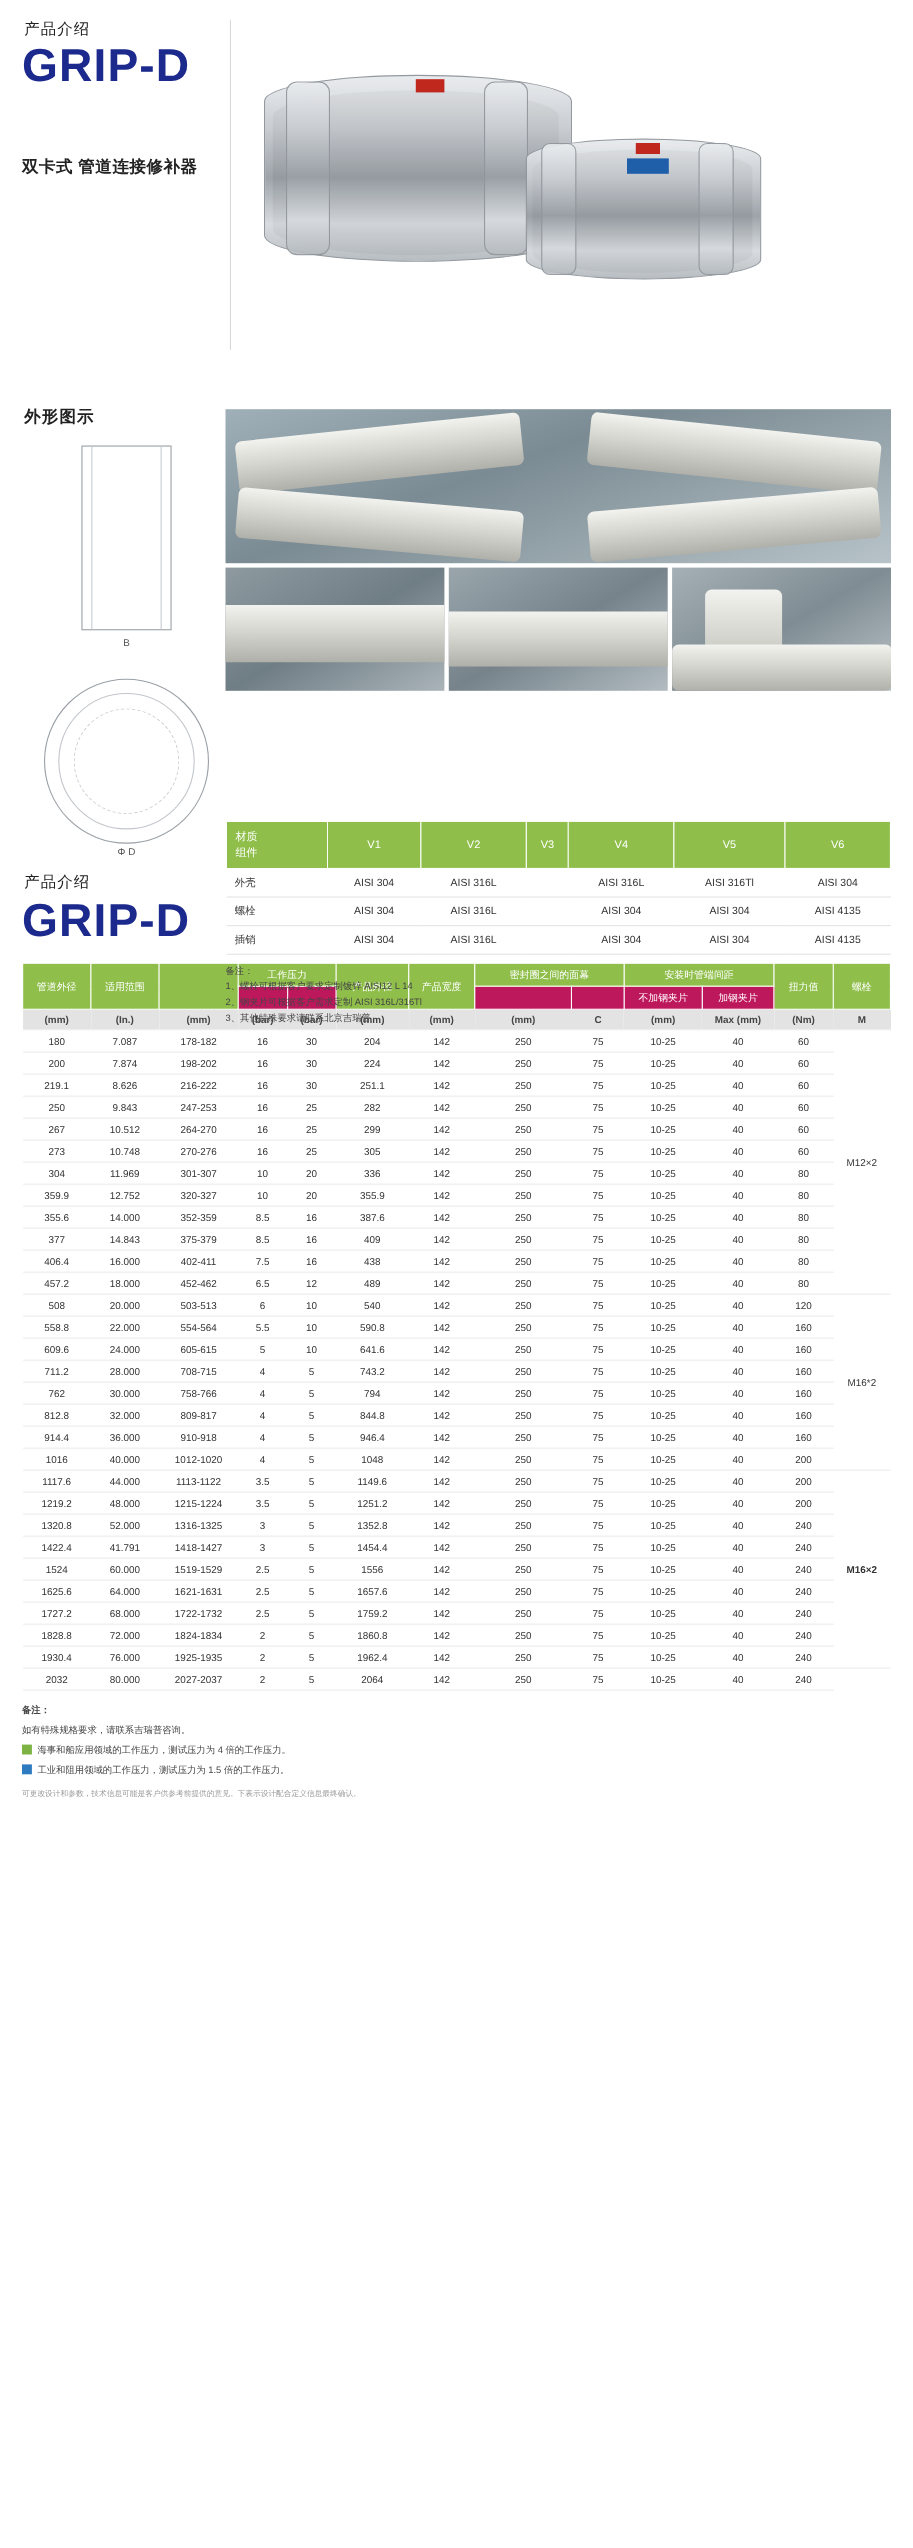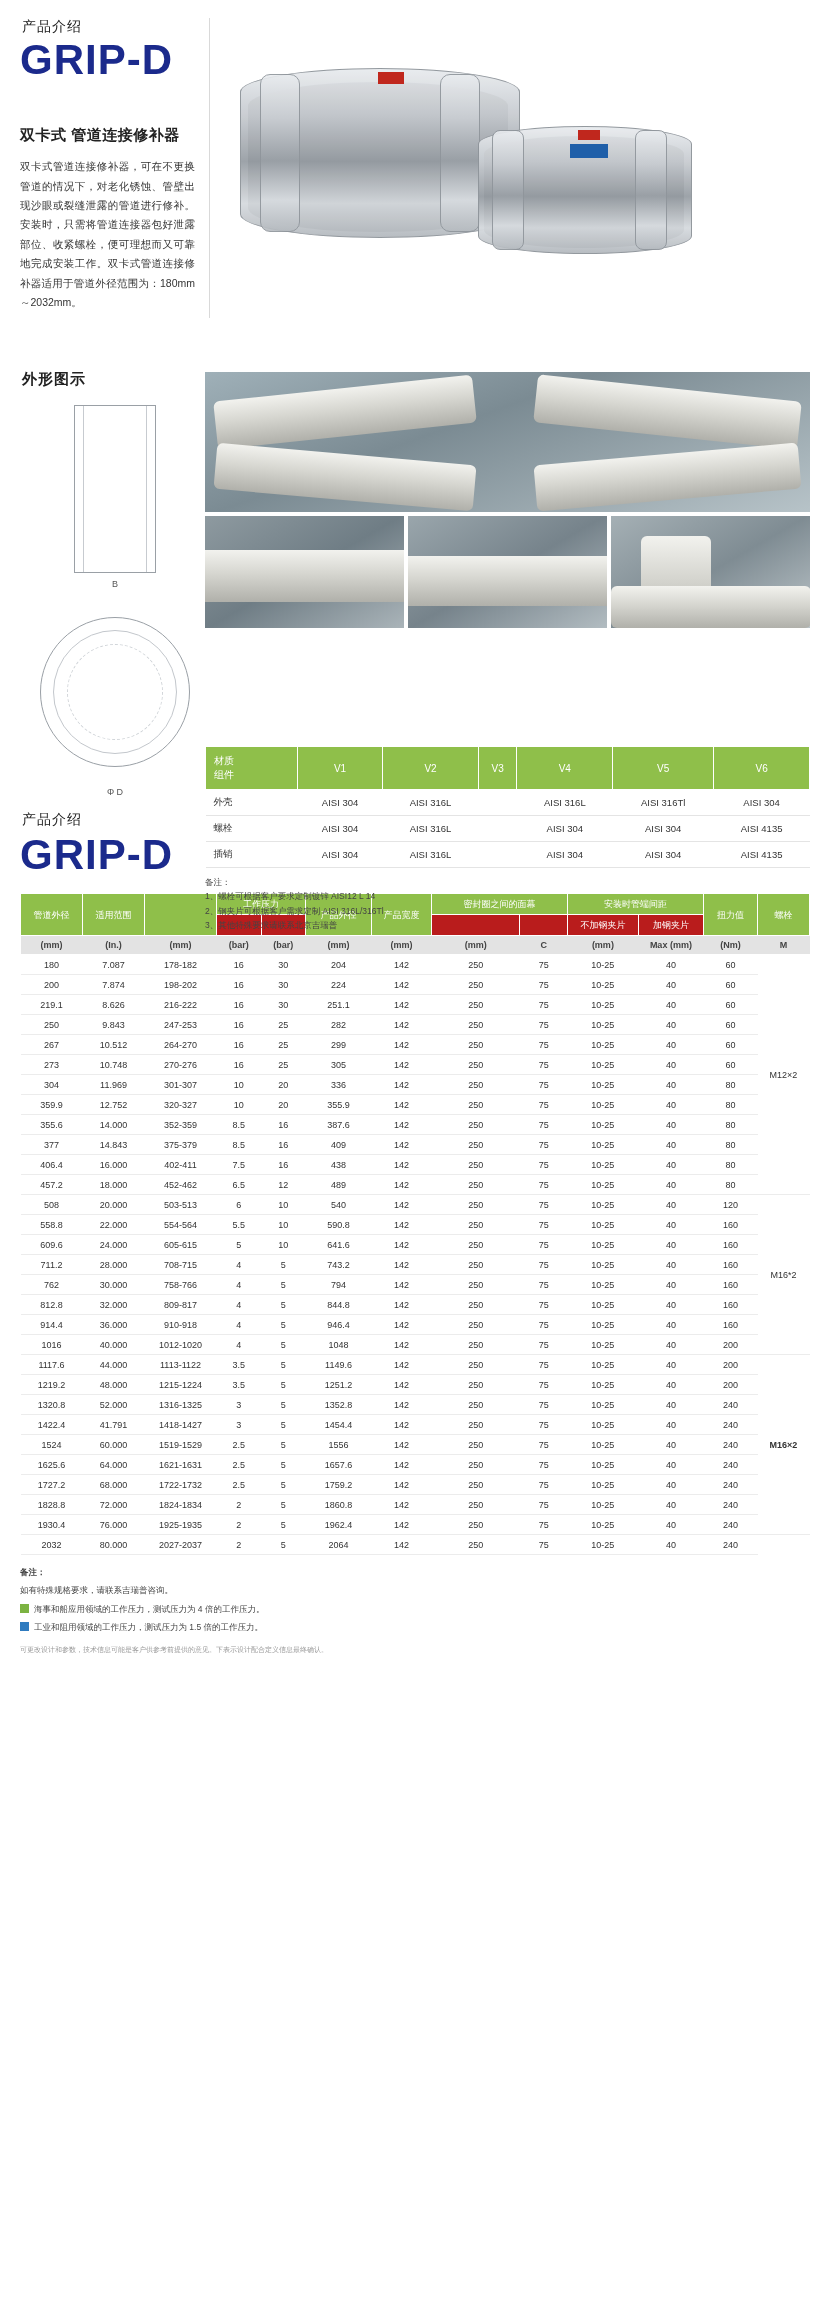--- a/index.html
+++ b/index.html
@@ -13,21 +13,21 @@
   }
   .page { width: 830px; position: relative; padding: 0; }
 
   
   .sec1 { position: relative; padding: 18px 20px 0 20px; height: 350px; }
   .kicker { font-size: 14px; color: #222; letter-spacing: 1px; margin: 0 0 2px 2px; }
   .brand {
     font-size: 42px; font-weight: bold; color: #1b2a8c; letter-spacing: 1px;
     font-family: "Liberation Sans", sans-serif; line-height: 1.05; margin-left: 0;
   }
-  .subtitle-wrap { margin-top: 44px; }
+  .subtitle-wrap { margin-top: 60px; }
   .subtitle { font-size: 15px; font-weight: bold; color: #222; letter-spacing: 0.5px; }
   .desc { margin-top: 12px; font-size: 10.5px; line-height: 1.85; color: #333; width: 175px; text-align: justify; }
   .sec1-left { width: 190px; border-right: 1px solid #d9d9d9; min-height: 300px; padding-right: 12px; }
   .hero { position: absolute; left: 210px; top: 60px; width: 600px; height: 260px; }
 
   
   .clamp { position:absolute; }
   .clamp .band {
     position:absolute; border-radius: 50% / 14%;
     background: linear-gradient(180deg,#e9ecef 0%,#c8ccd1 28%,#9aa0a6 55%,#d7dbdf 80%,#b6bbc0 100%);
@@ -46,21 +46,21 @@
 
   .drawings { position: relative; width: 190px; }
   .dwg-box { width: 130px; height: 200px; margin: 6px auto 0 auto; position: relative; }
   .dwg-rect { position:absolute; left:24px; top:6px; width:82px; height:168px; border:1px solid #9aa0a6; }
   .dwg-rect:before { content:""; position:absolute; left:8px; top:0; width:1px; height:100%; background:#c7cbd0; }
   .dwg-rect:after { content:""; position:absolute; right:8px; top:0; width:1px; height:100%; background:#c7cbd0; }
   .dwg-cap { position:absolute; left:0; width:130px; text-align:center; bottom:10px; font-size:9px; color:#555; }
   .dwg-circle { width:150px; height:150px; margin: 18px auto 0 auto; border-radius:50%; border:1px solid #9aa0a6; position:relative; }
   .dwg-circle:before { content:""; position:absolute; left:12px; top:12px; right:12px; bottom:12px; border-radius:50%; border:1px solid #c3c7cc; }
   .dwg-circle:after { content:""; position:absolute; left:26px; top:26px; right:26px; bottom:26px; border-radius:50%; border:1px dashed #d0d4d8; }
-  .dwg-circ-cap { text-align:center; font-size:9px; color:#555; margin-top:20px; }
+  .dwg-circ-cap { text-align:center; font-size:9px; color:#555; margin-top:2px; }
 
   .photos { position:absolute; left:205px; top:22px; width:605px; }
   .photo { background:#b9c0c4; position:relative; overflow:hidden; }
   .photo.top { width:605px; height:140px; background: linear-gradient(160deg,#9fb0b8 0%,#7b8b93 40%,#b7c3c8 100%); }
   .photo-row { display:flex; gap:4px; margin-top:4px; }
   .photo.b1 { width:199px; height:112px; background: linear-gradient(150deg,#8e9aa0 0%,#6f7d85 50%,#aab4b9 100%); }
   .photo.b2 { width:199px; height:112px; background: linear-gradient(150deg,#9aa6ac 0%,#76838b 50%,#b2bcc1 100%); }
   .photo.b3 { width:199px; height:112px; background: linear-gradient(150deg,#a5b0b5 0%,#7f8c93 50%,#bcc5c9 100%); }
   .pipe { position:absolute; background: linear-gradient(180deg,#f2f2ee 0%,#d6d6d0 45%,#b0b0aa 100%); }
 
@@ -71,21 +71,21 @@
   table.mat th.first { width:92px; text-align:left; padding-left:8px; position:relative; }
   table.mat td { padding:6px 3px; text-align:center; border-bottom:1px solid #e4e4e4; color:#333; }
   table.mat td.first { text-align:left; padding-left:8px; }
   .mat-note { font-size:8.5px; color:#444; line-height:1.7; margin-top:7px; }
 
   
   .sec3 { padding: 14px 20px 0 20px; }
   .brand2 { font-size: 42px; font-weight: bold; color: #1b2a8c; letter-spacing: 1px; margin-bottom: 14px;}
   table.spec { width:790px; border-collapse:collapse; font-size:9px; }
   table.spec th { background:#8fbf4a; color:#ffffff; font-weight:normal; border:1px solid #ffffff; text-align:center; padding:4px 2px; line-height:1.35; }
-  table.spec th.g2 { background:#b91c1c; }
+  table.spec th.g2 { background:#be185d; }
   table.spec td { text-align:center; padding:4.5px 2px; border-bottom:1px solid #ececec; color:#333; font-size:9px; }
   table.spec tr.unitrow td { background:#e3e3e3; color:#444; font-weight:bold; padding:4px 2px; border-bottom:1px solid #fff; }
 
   .foot { padding: 10px 20px 14px 20px; font-size:8.5px; color:#444; line-height:1.85; }
   .foot .ftitle { font-weight:bold; margin-bottom:2px; }
   .foot .bullet { display:flex; align-items:flex-start; gap:5px; margin-top:3px;}
   .sq { width:9px; height:9px; display:inline-block; margin-top:2px; flex:0 0 auto; }
   .sq.green { background:#7cb342; }
   .sq.blue { background:#2f7bbf; }
   .legal { margin-top:8px; font-size:7px; color:#9a9a9a; line-height:1.6; }
@@ -94,21 +94,20 @@
 <body>
 
 <div class="page">
 
   <div class="sec1">
     <div class="sec1-left">
       <div class="kicker">产品介绍</div>
       <div class="brand">GRIP-D</div>
       <div class="subtitle-wrap">
         <div class="subtitle">双卡式 管道连接修补器</div>
-        <div class="desc">双卡式管道连接修补器，可在不更换管道的情况下，对老化锈蚀、管壁出现沙眼或裂缝泄露的管道进行修补。安装时，只需将管道连接器包好泄露部位、收紧螺栓，便可理想而又可靠地完成安装工作。双卡式管道连接修补器适用于管道外径范围为：180mm～2032mm。</div>
       </div>
     </div>
 
     <div class="hero">
 
       <div class="clamp" style="left:20px; top:0px; width:300px; height:185px;">
         <div class="inner" style="left:18px; top:22px; width:260px; height:150px;"></div>
         <div class="band" style="left:10px; top:8px; width:280px; height:170px; opacity:.96;"></div>
         <div class="band" style="left:30px; top:14px; width:40px; height:158px; border-radius:10px; opacity:.9;"></div>
         <div class="band" style="left:210px; top:14px; width:40px; height:158px; border-radius:10px; opacity:.9;"></div>

